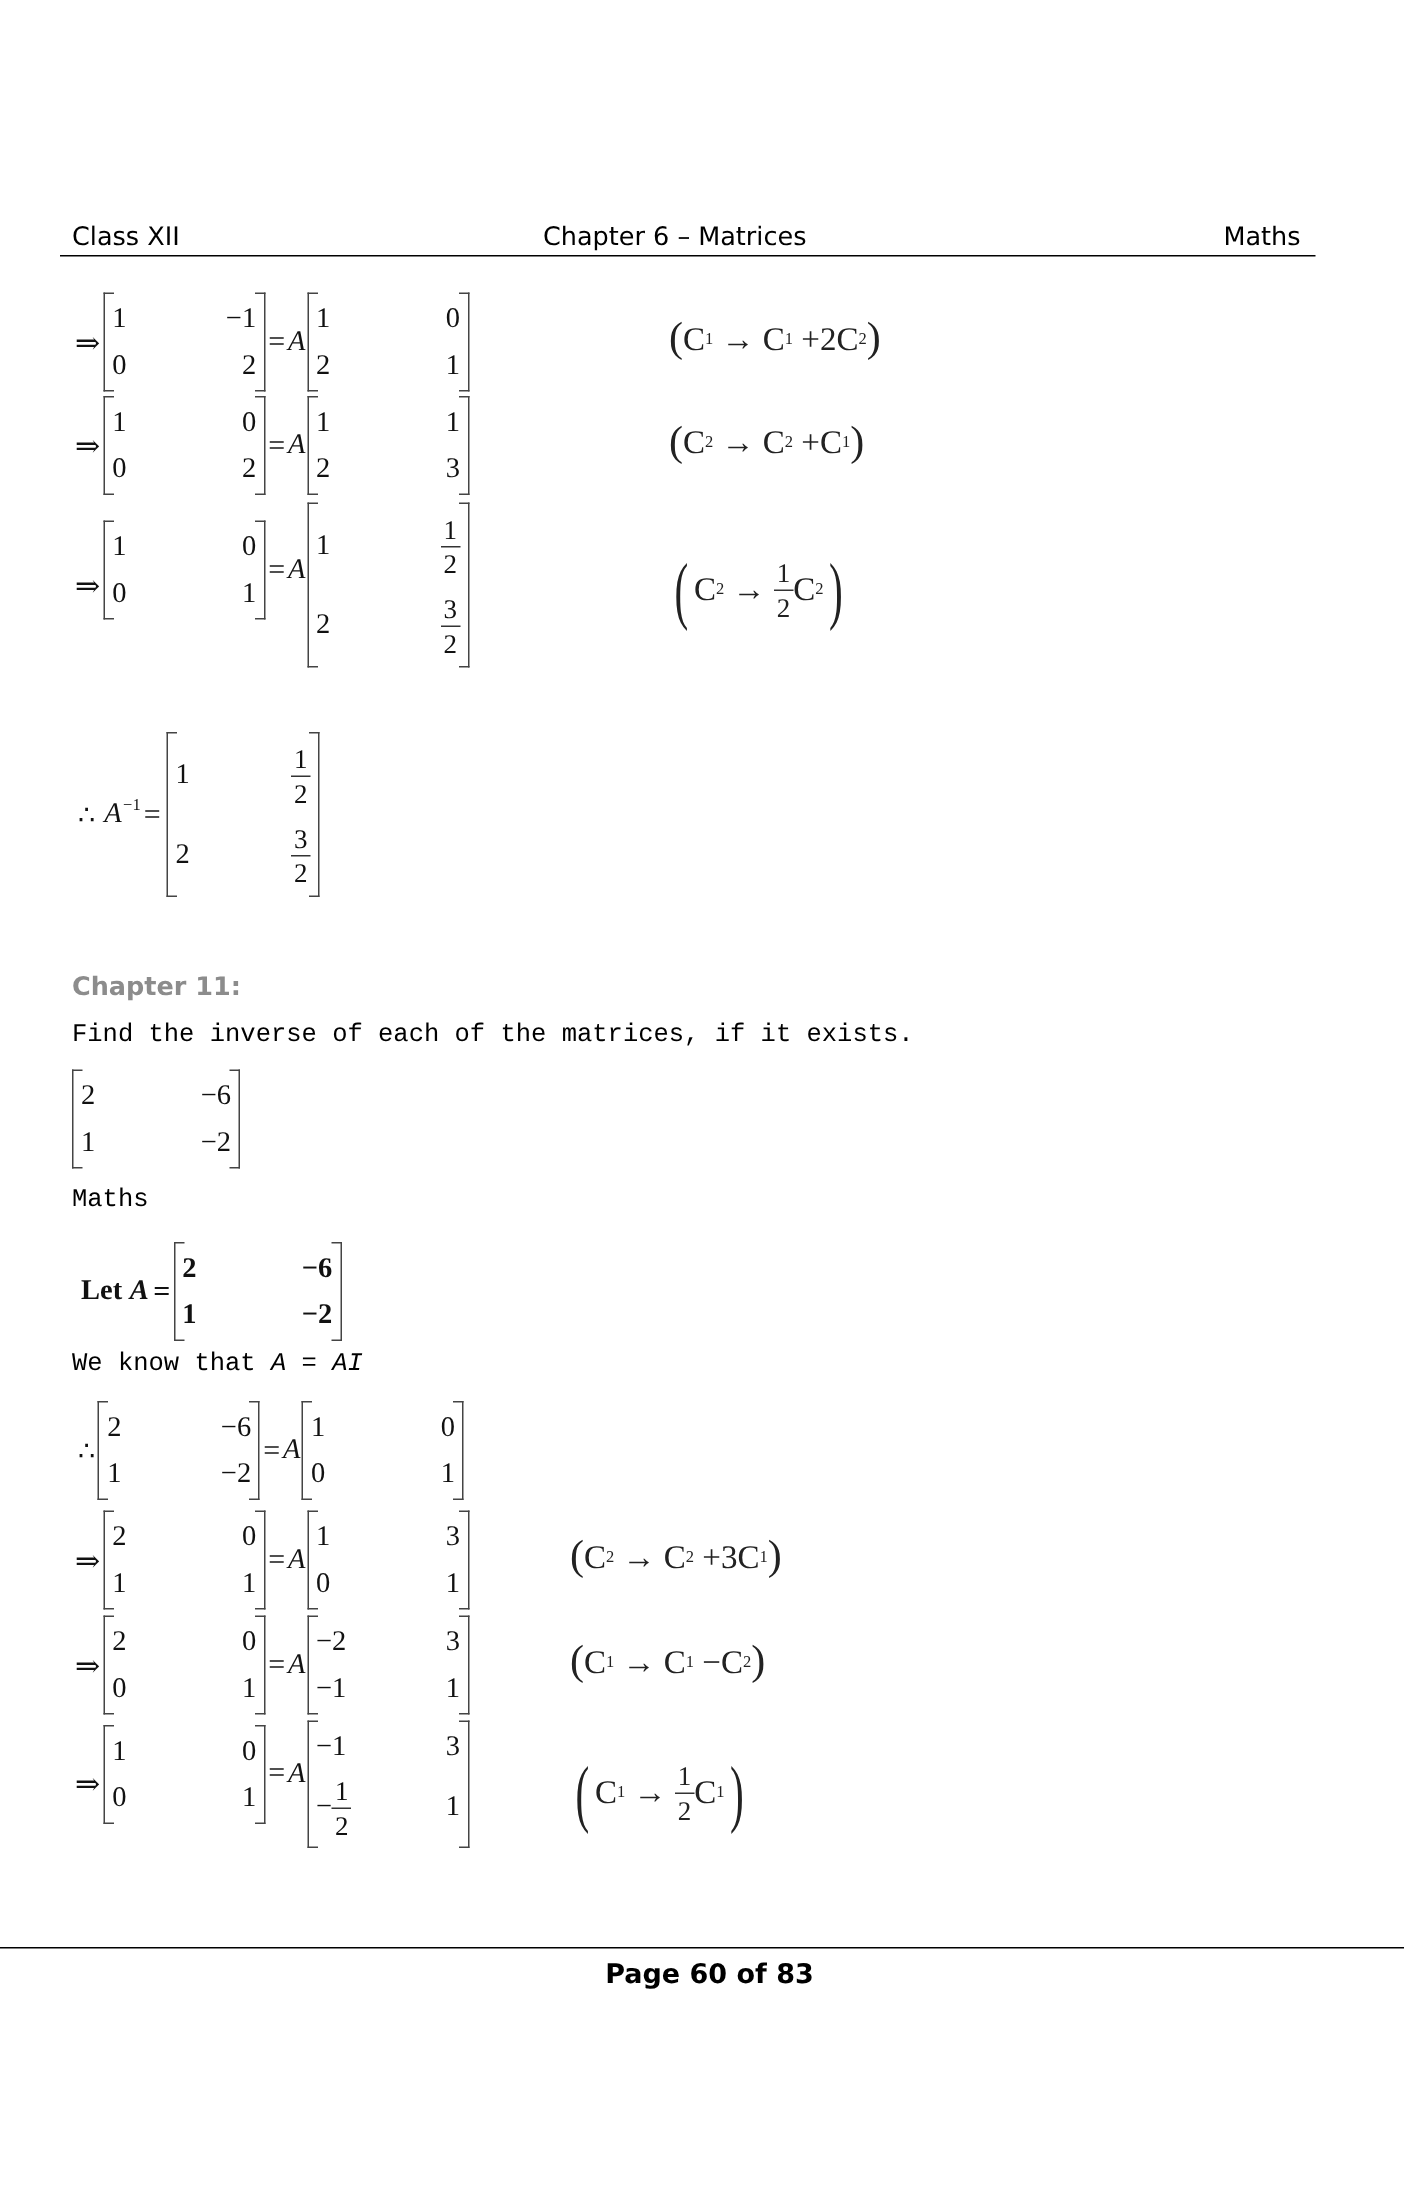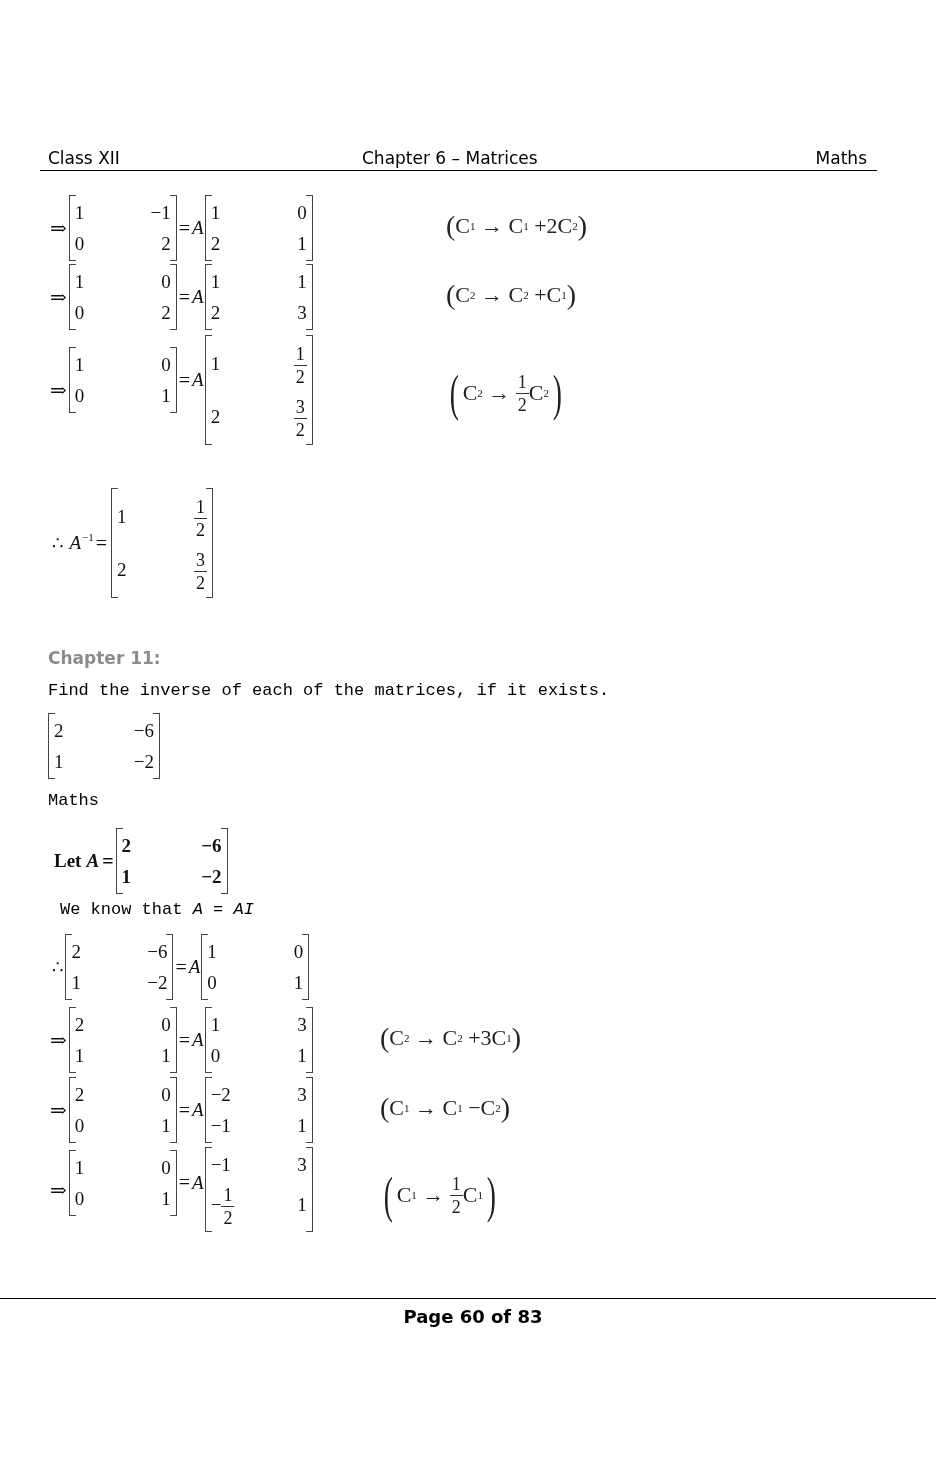--- a/index.html
+++ b/index.html
@@ -154,21 +154,21 @@
   <span style="margin-right:5px;">Let</span>
   <span class="italicA">A</span>
   <span class="eqsign">=</span>
   <span class="matrix" style="grid-template-columns: 70px 30px;">
     <span class="cell">2</span>
     <span class="cell r">−6</span>
     <span class="cell">1</span>
     <span class="cell r">−2</span>
   </span>
 </div>
-<div class="text sans" style="left:48px; top:900px;margin-left:12px;">
+<div class="text sans" style="left:48px; top:900px;">
   <span>We know that</span>
   <i>A = AI</i>
 </div>
 
 <div class="eq" style="left:52px; top:934px;">
   <span class="sym" style="font-size:18px;">∴</span>
   <span class="matrix">
     <span class="cell">2</span>
     <span class="cell r">−6</span>
     <span class="cell">1</span>

